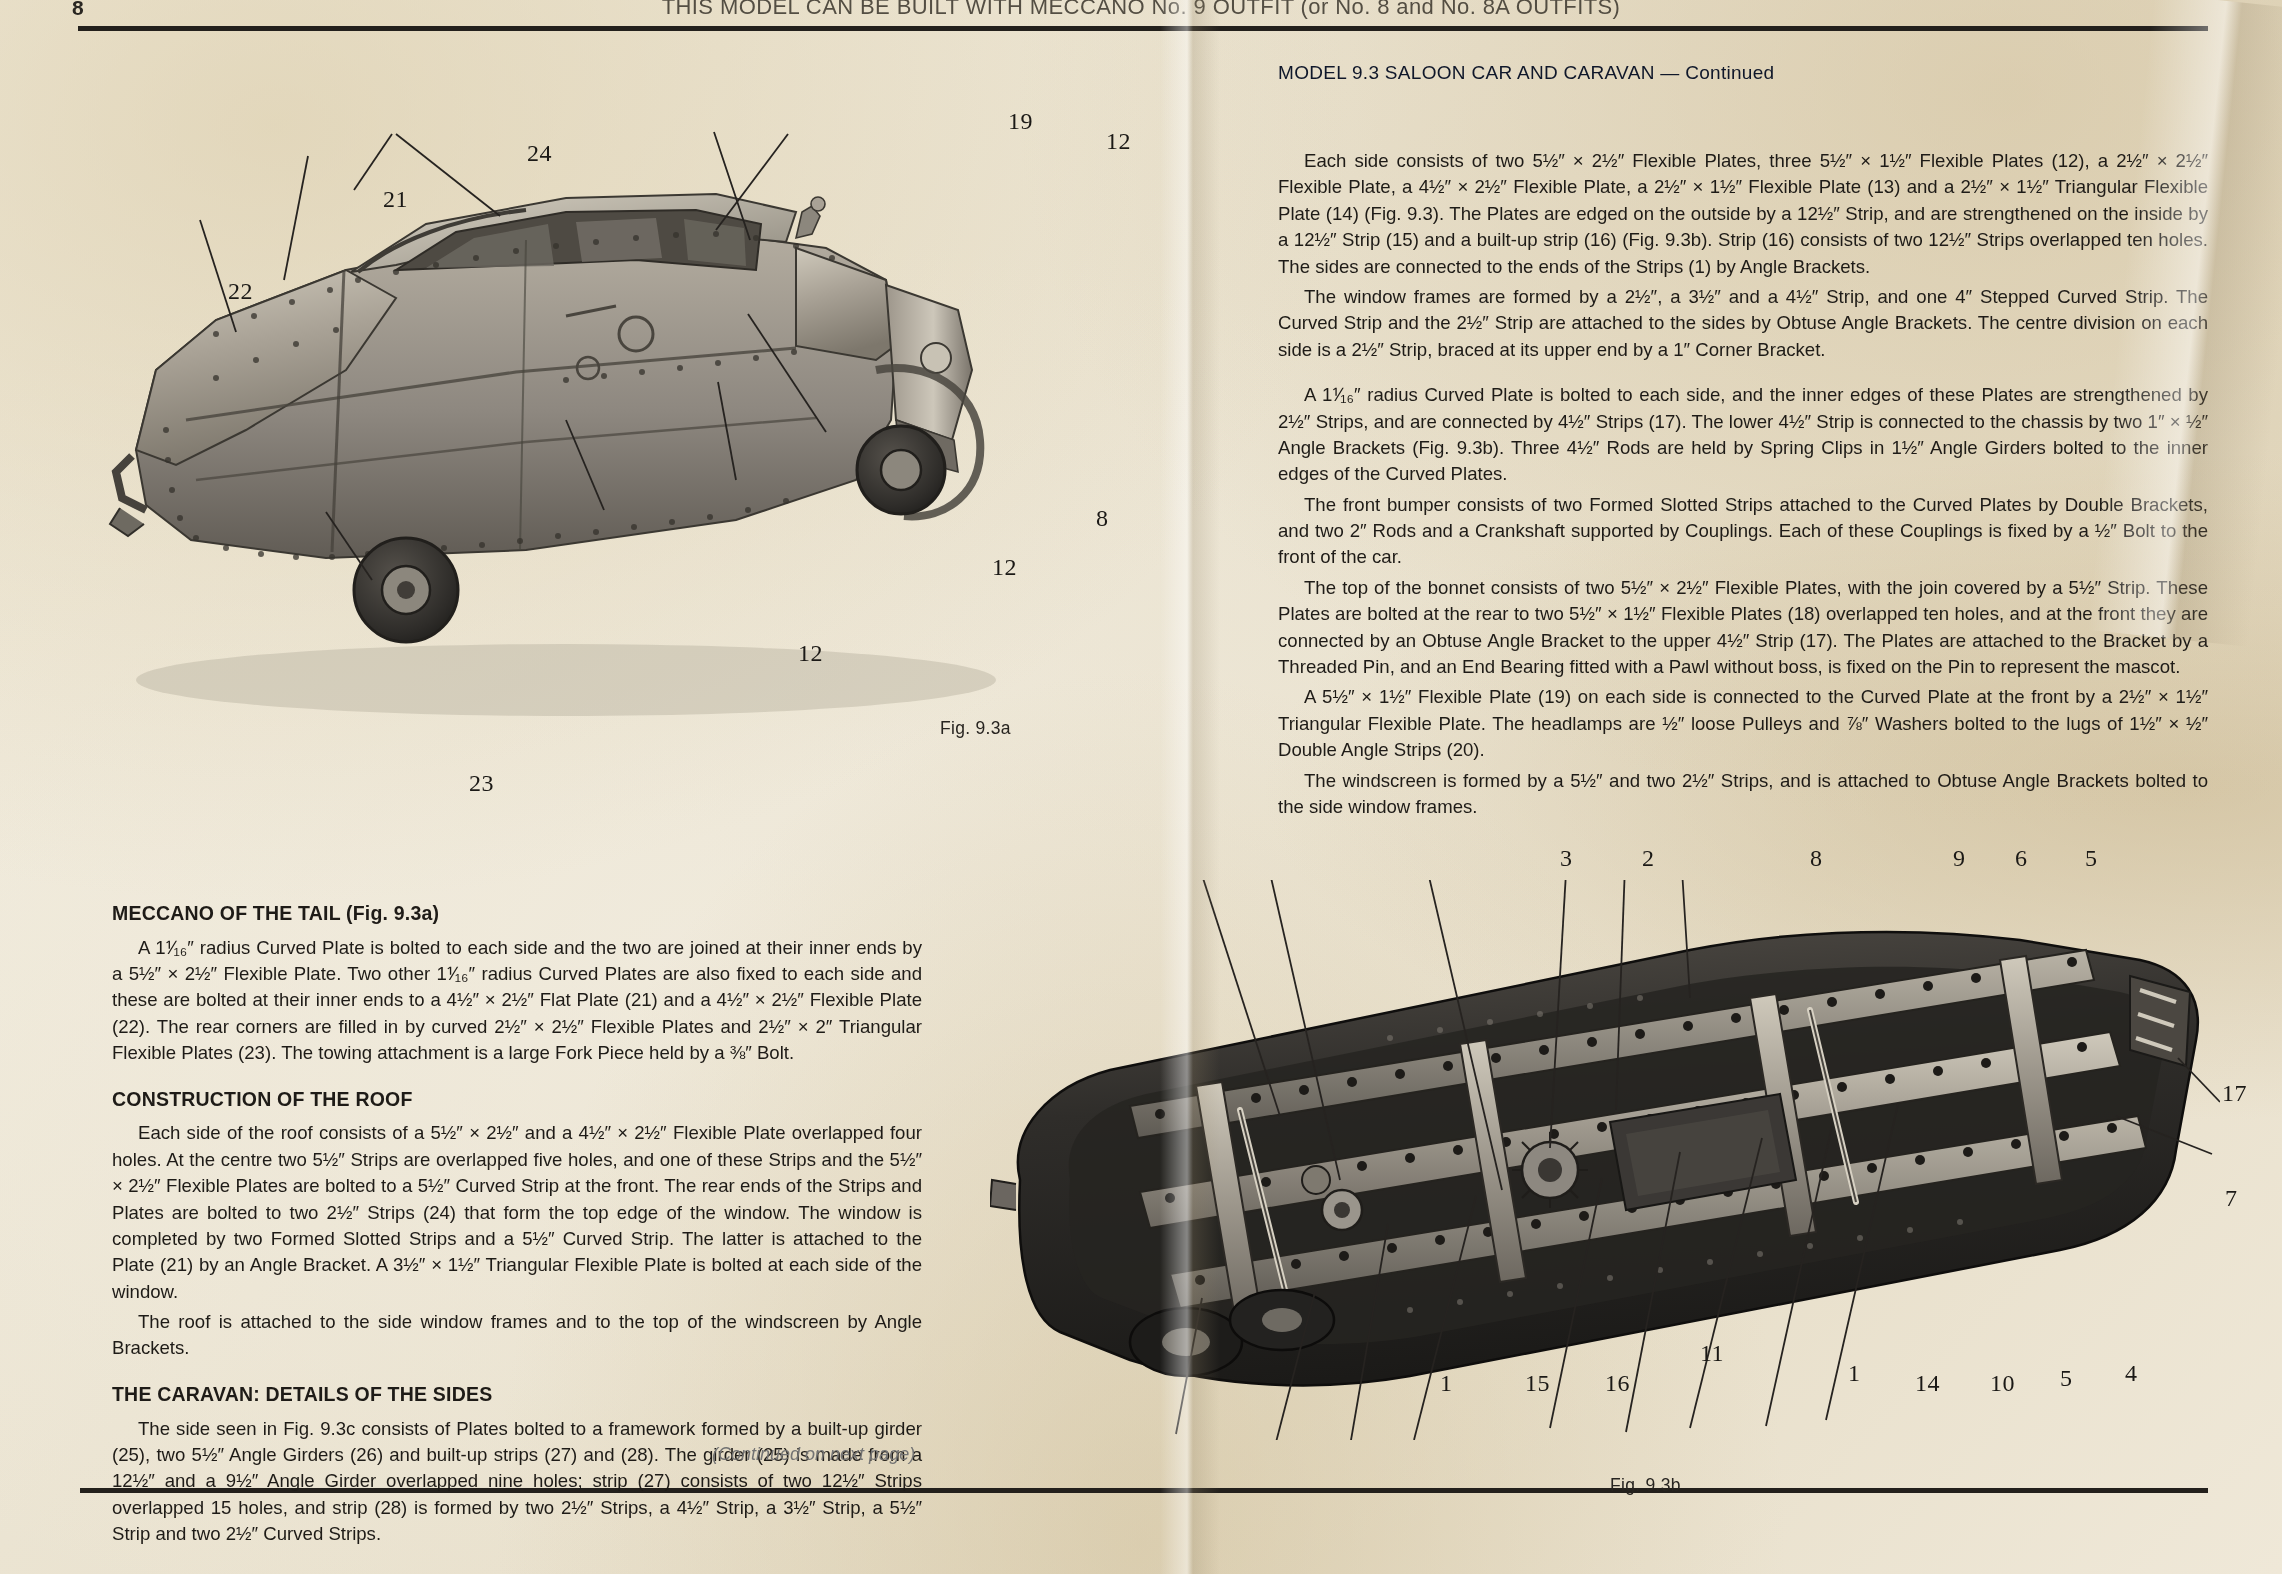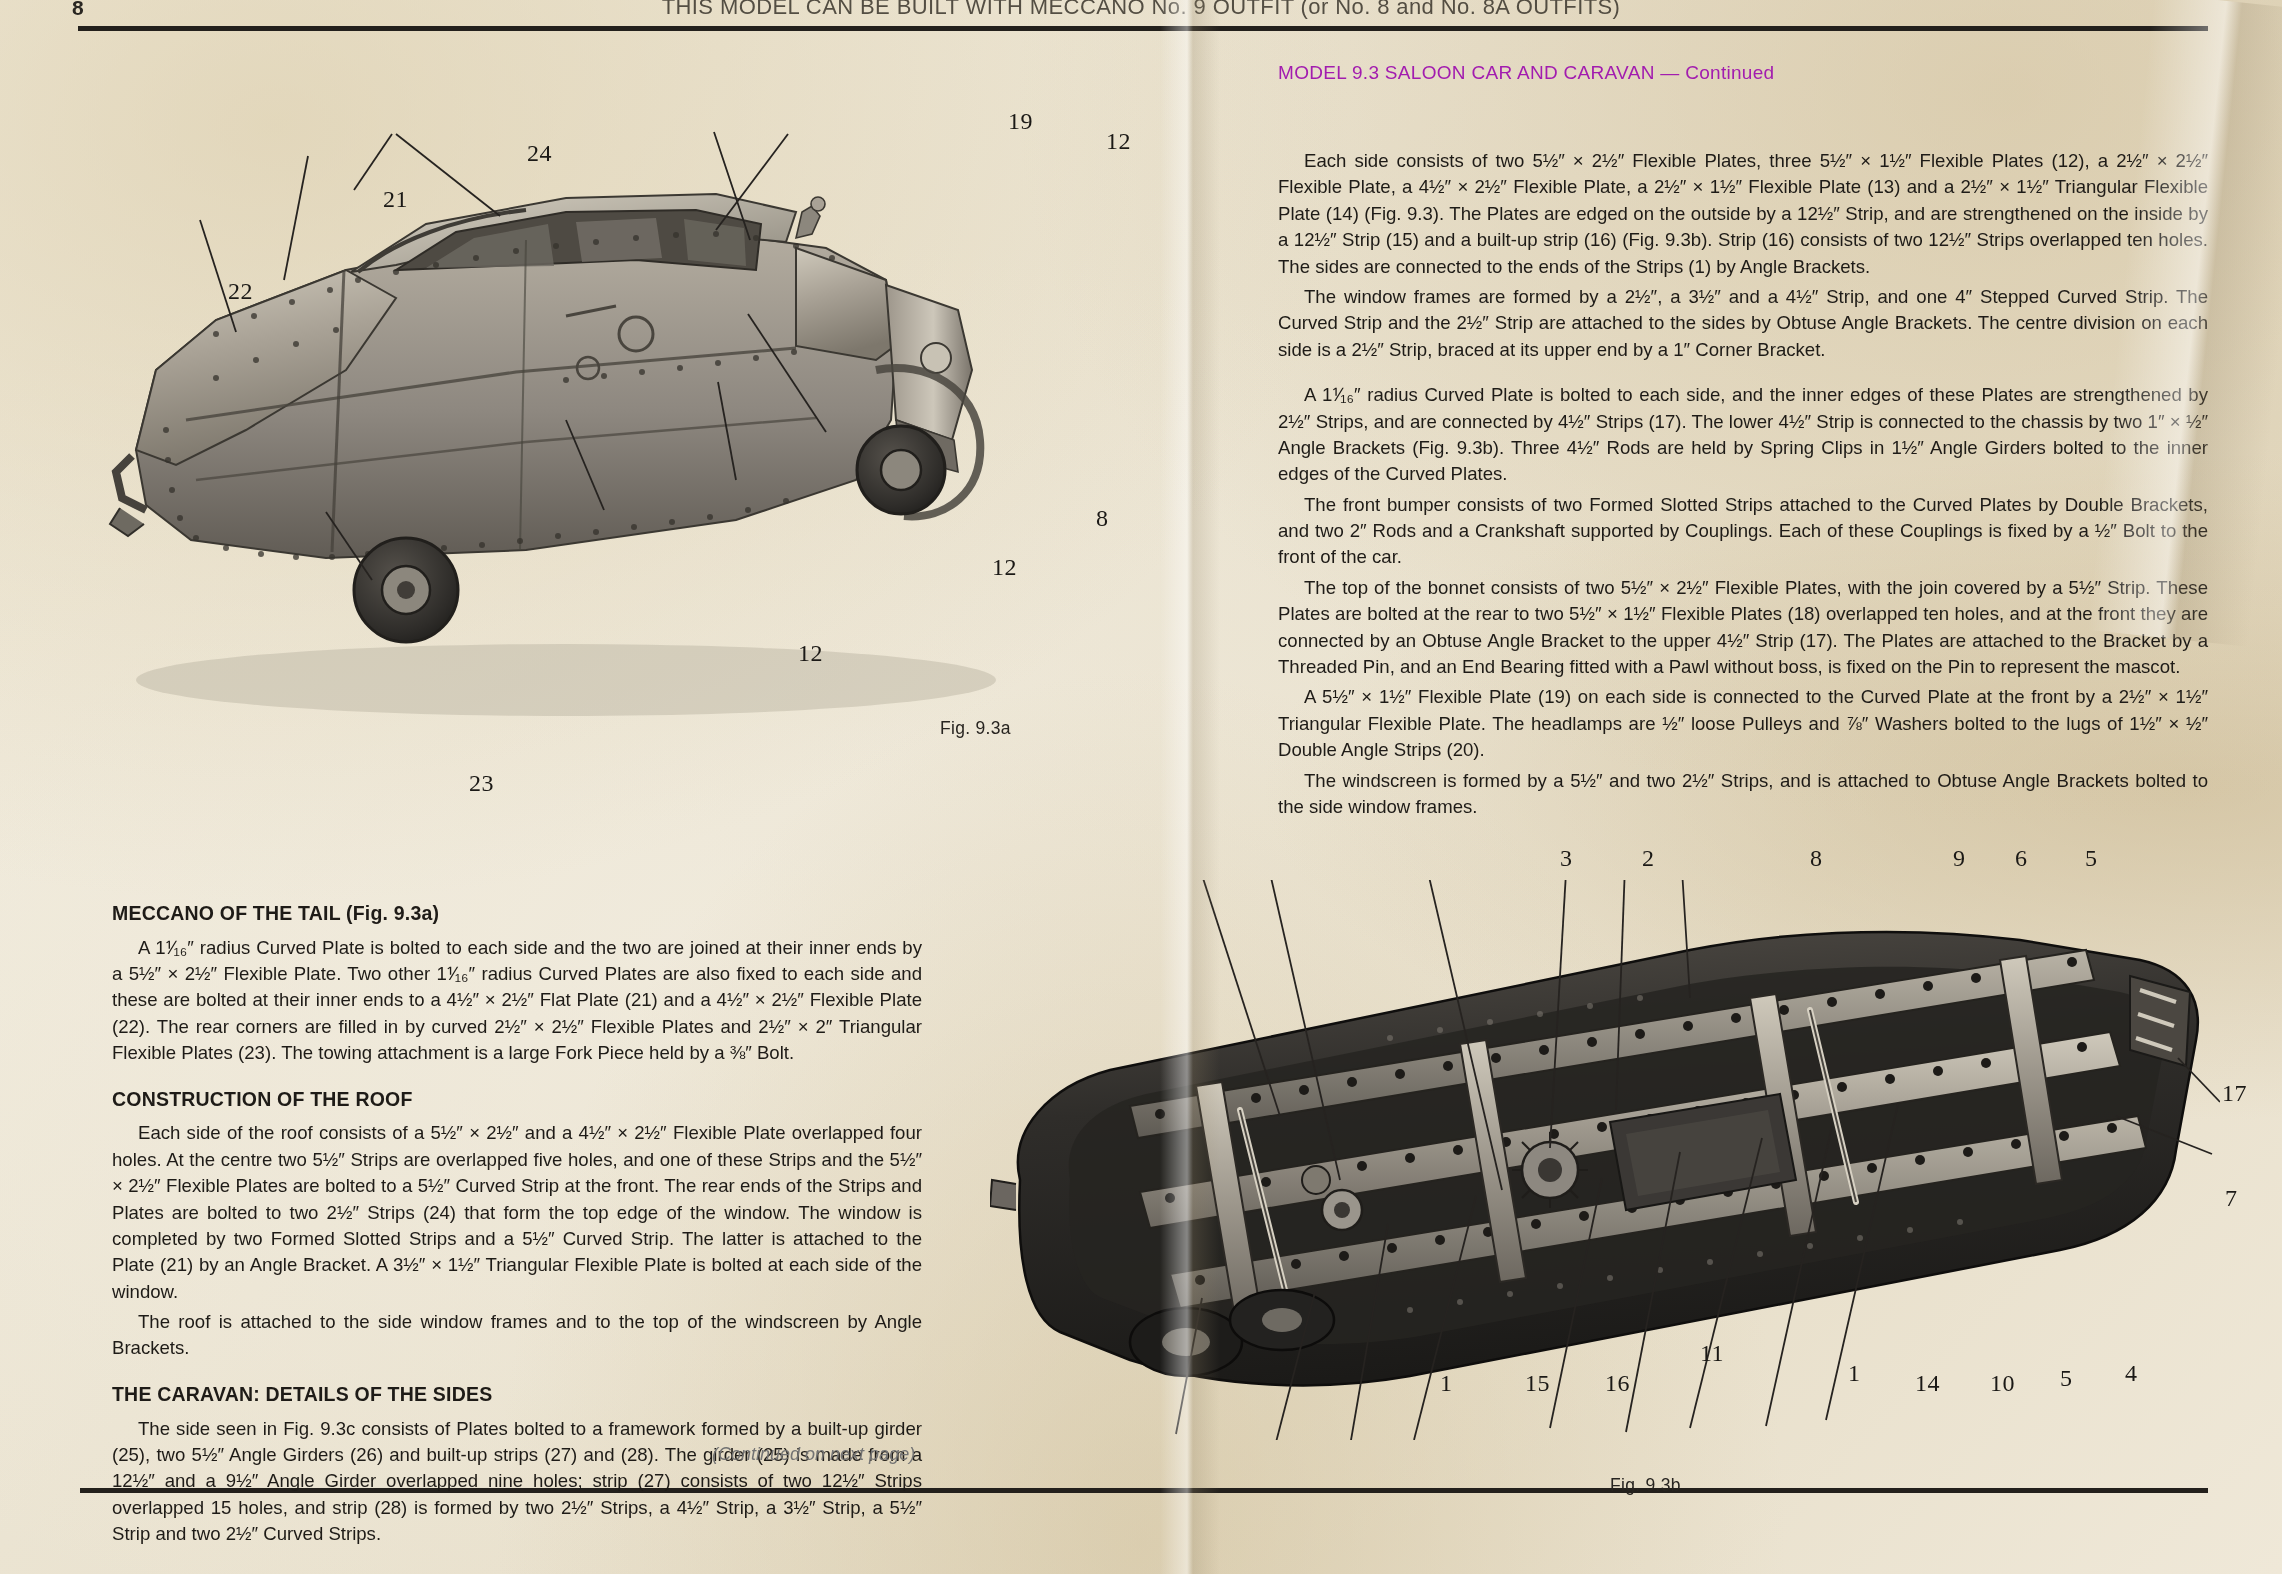--- a/index.html
+++ b/index.html
@@ -56,21 +56,21 @@
     color: #3a352c;
     opacity: 0.85;
   }
 
   #model-head {
     position: absolute;
     left: 1278px;
     top: 62px;
     font-size: 19px;
     letter-spacing: 0.3px;
-    color: #a21caf;
+    color: #0f172a;
   }
 
   .col-text {
     position: absolute;
     color: #1e1b17;
     font-size: 18.6px;
     line-height: 1.42;
     text-align: justify;
   }
   .col-text h3 {

